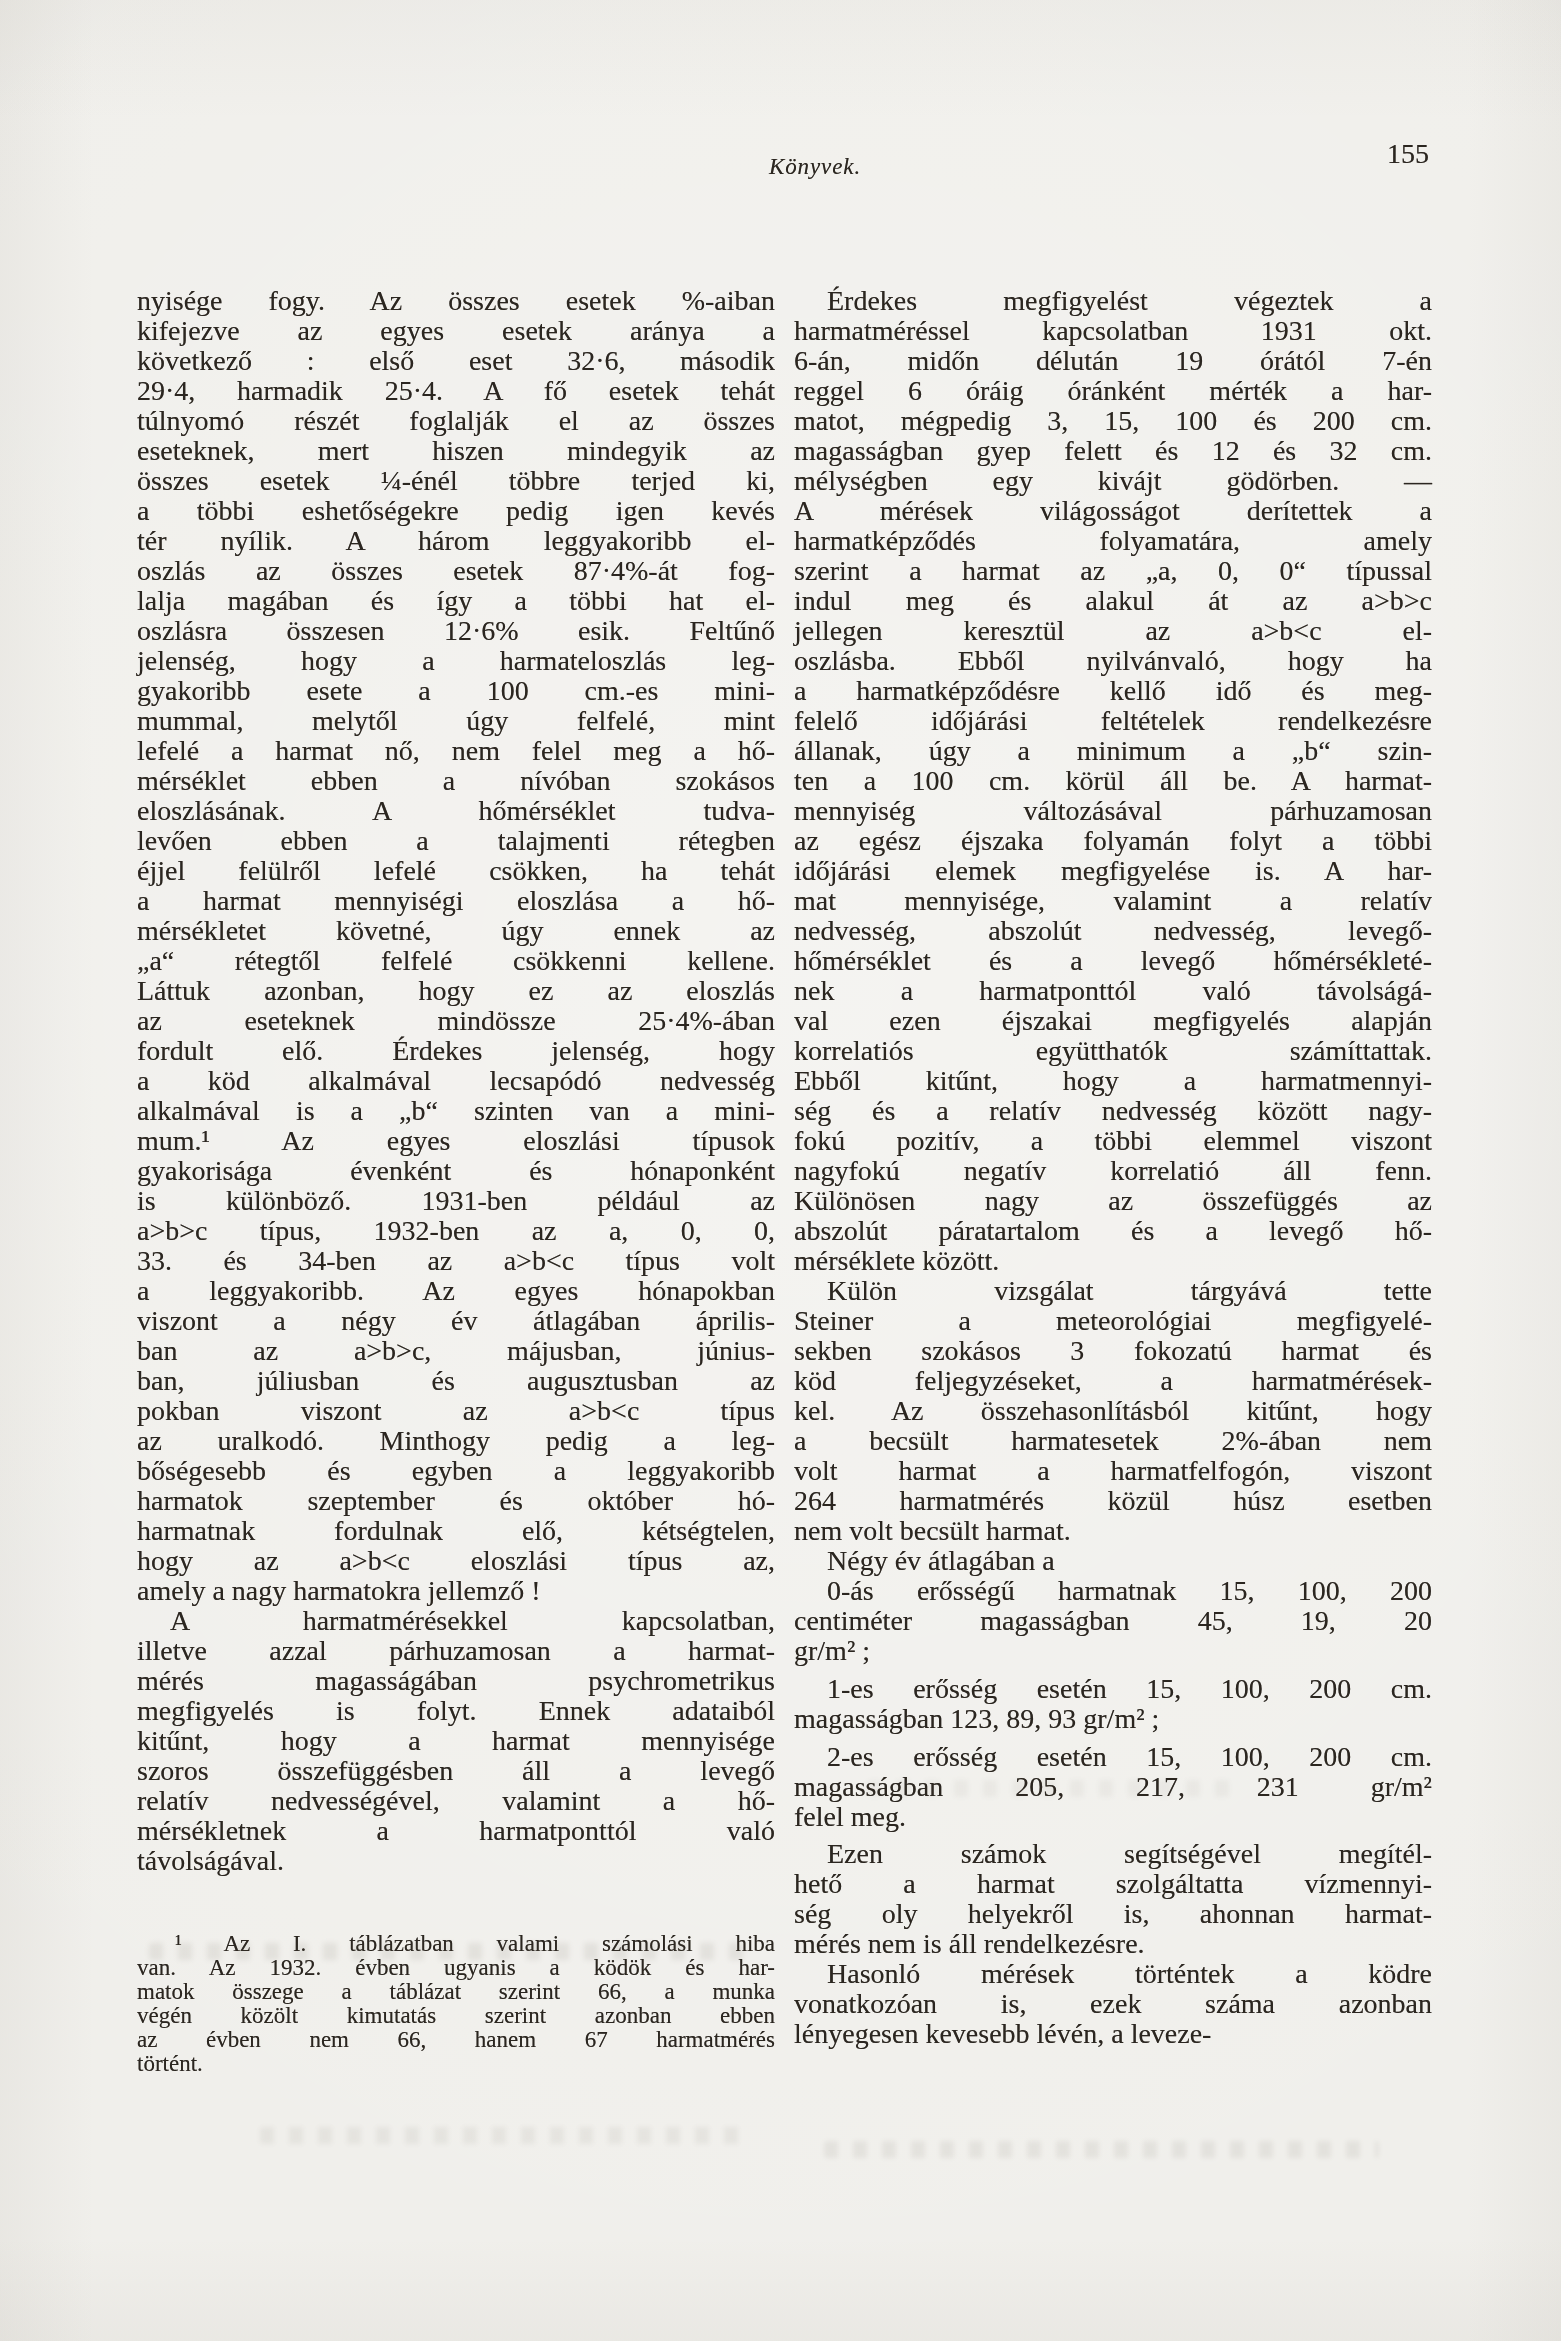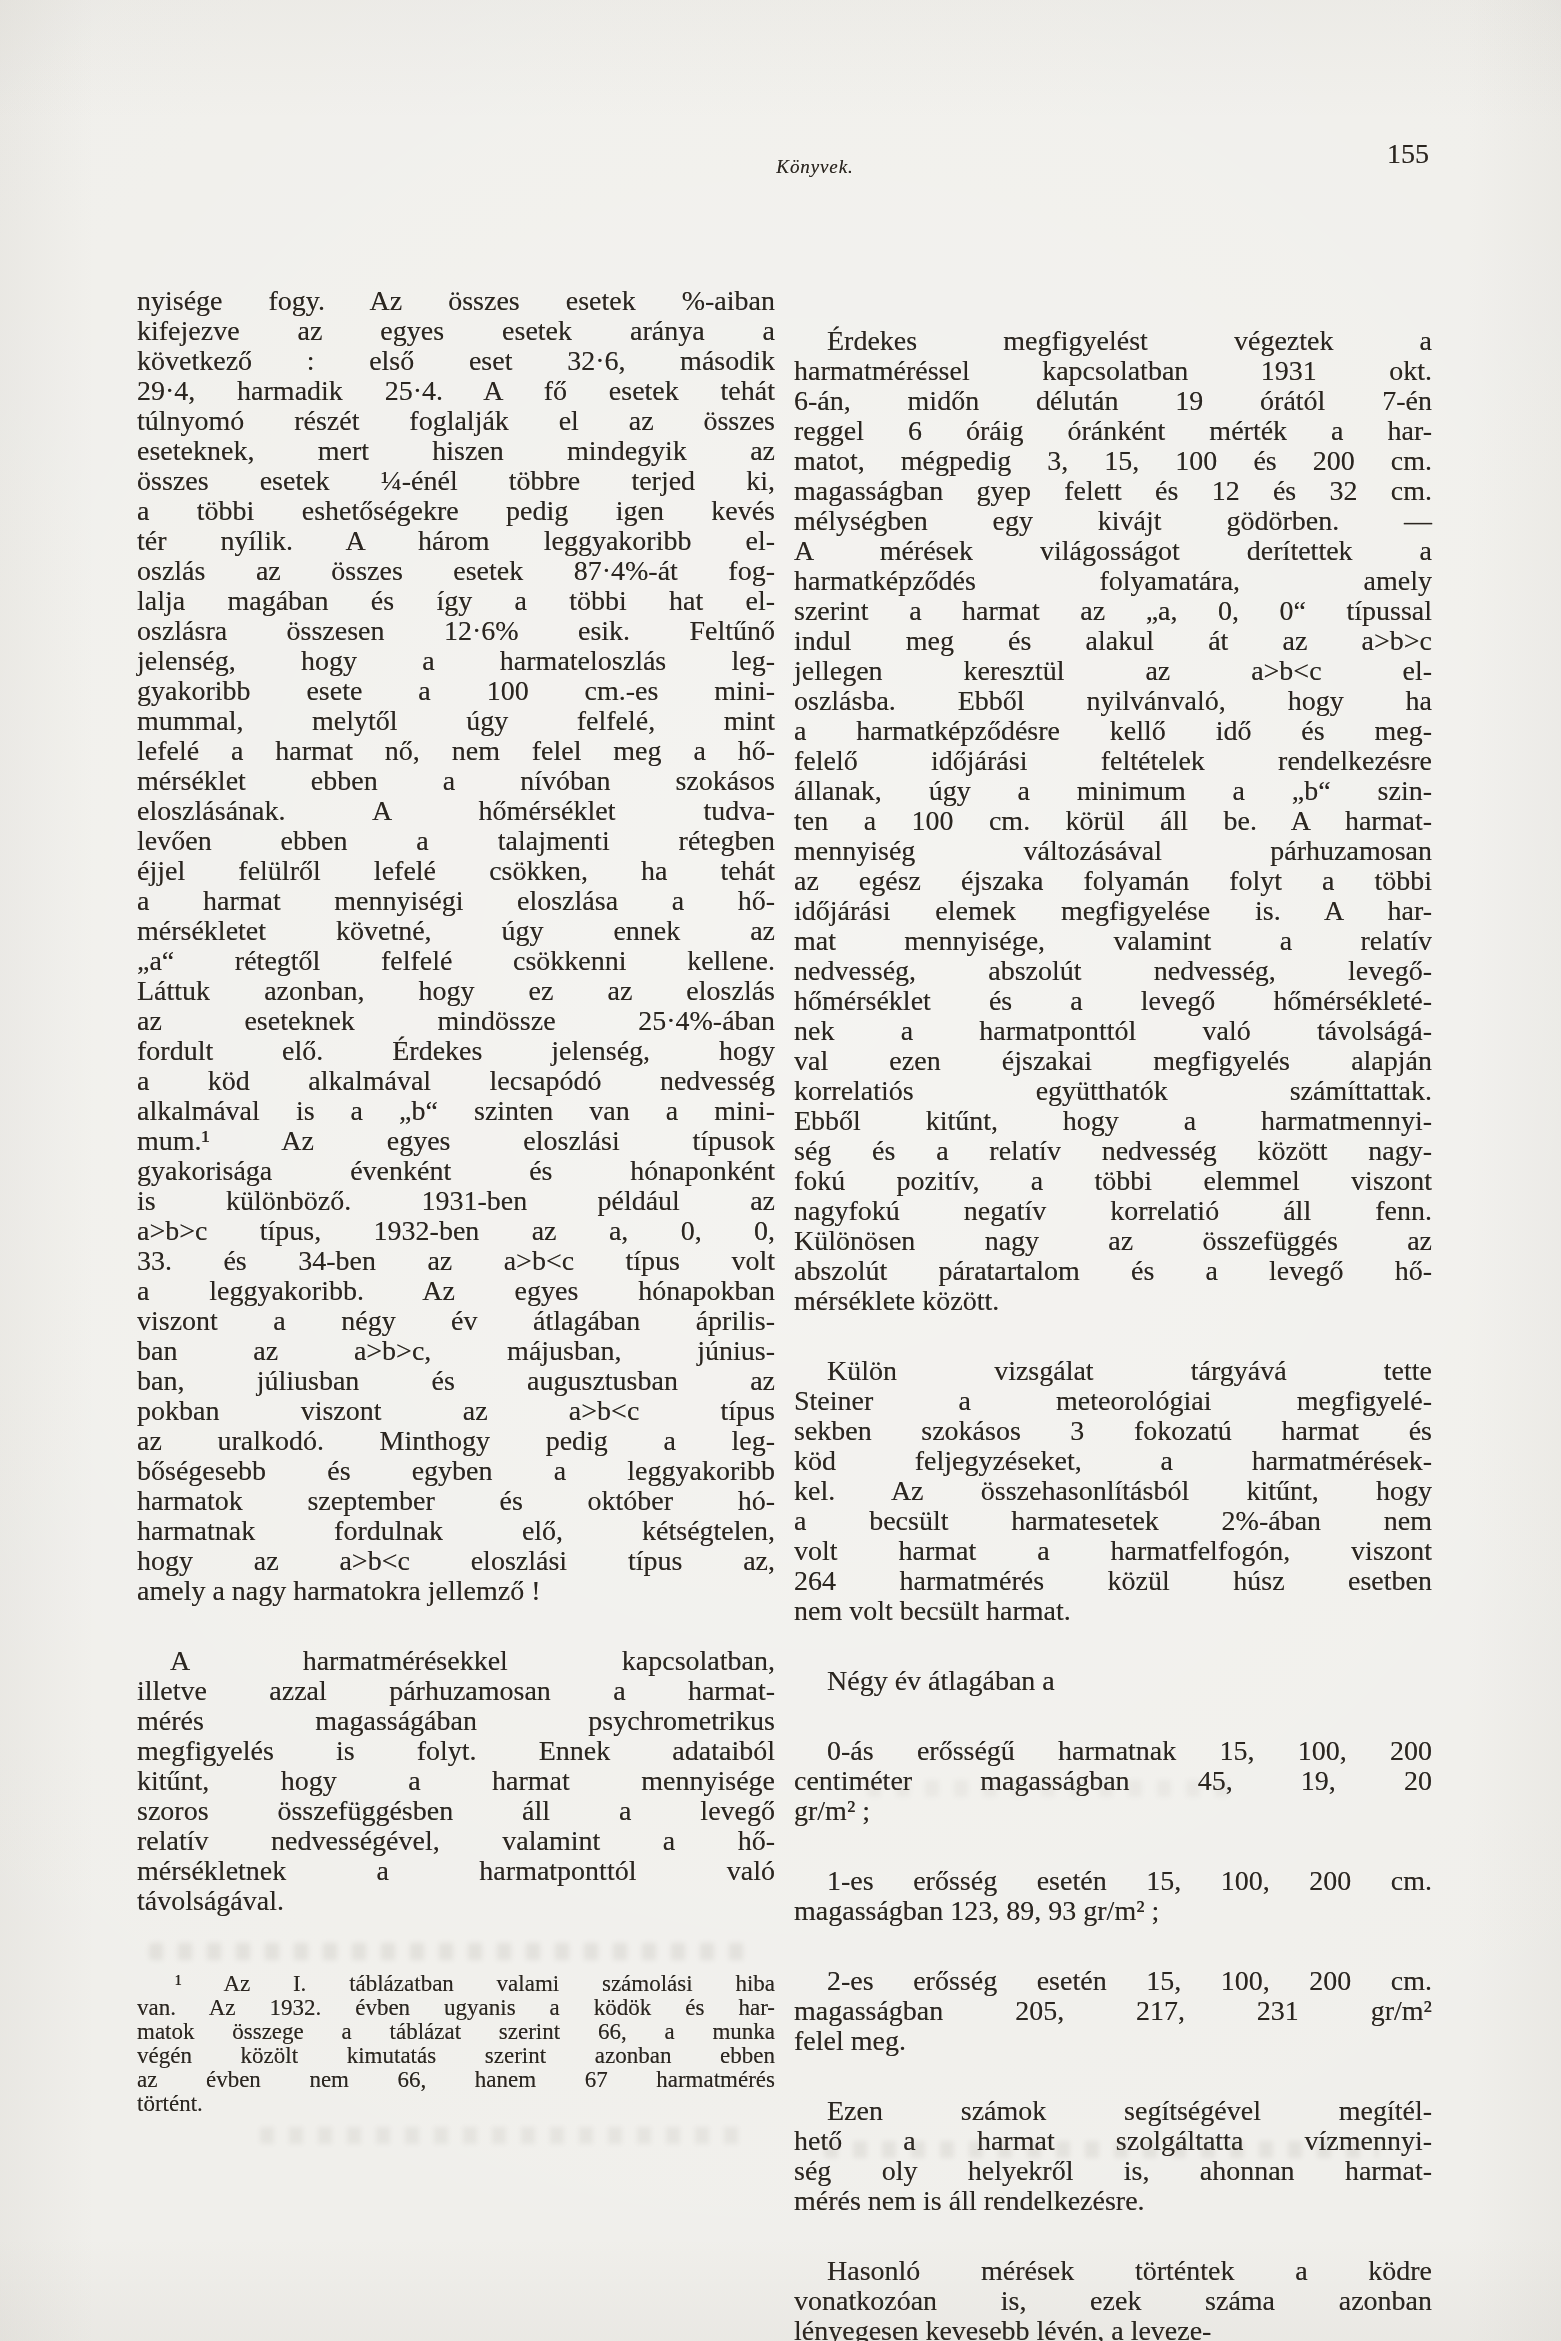--- a/index.html
+++ b/index.html
@@ -22,21 +22,21 @@
     background:
       radial-gradient(125% 95% at 52% 42%, rgba(255,255,255,0.30), rgba(255,255,255,0) 62%),
       linear-gradient(90deg, rgba(115,105,90,0.06), rgba(0,0,0,0) 95px, rgba(0,0,0,0) 1466px, rgba(115,105,90,0.05)),
       linear-gradient(180deg, rgba(115,105,90,0.04), rgba(0,0,0,0) 121px, rgba(0,0,0,0) 2238px, rgba(115,105,90,0.05));
     pointer-events: none;
   }
   .running-title {
     position: absolute; top: 149px; left: 815px;
     transform: translateX(-50%);
     font-style: italic;
-    font-size: 19px; line-height: 35px;
+    font-size: 23px; line-height: 35px;
     letter-spacing: 0.9px;
     text-shadow: 0 0 0.6px rgba(43,38,32,0.55);
   }
   .page-number {
     position: absolute; top: 136px; right: 132px;
     font-size: 28px; line-height: 35px;
     text-shadow: 0 0 0.6px rgba(43,38,32,0.55);
   }
   .column {
     position: absolute; top: 286px;
@@ -48,21 +48,21 @@
   .col-right { left: 794px; }
   .line {
     text-align: justify;
     -moz-text-align-last: justify;
     text-align-last: justify;
   }
   .line.last {
     -moz-text-align-last: left;
     text-align-last: left;
   }
-  .para.indent .line:first-child { text-indent: 33px; margin-top: 40px; }
+  .para.indent .line:first-child { text-indent: 33px; }
   .para.gap { margin-top: 7.8px; }
   .footnote {
     margin-top: 56px;
     font-size: 23px; line-height: 24px;
   }
   .footnote .line:first-child { text-indent: 38px; }
   
   .artifact {
     position: absolute;
     height: 17.3px;

